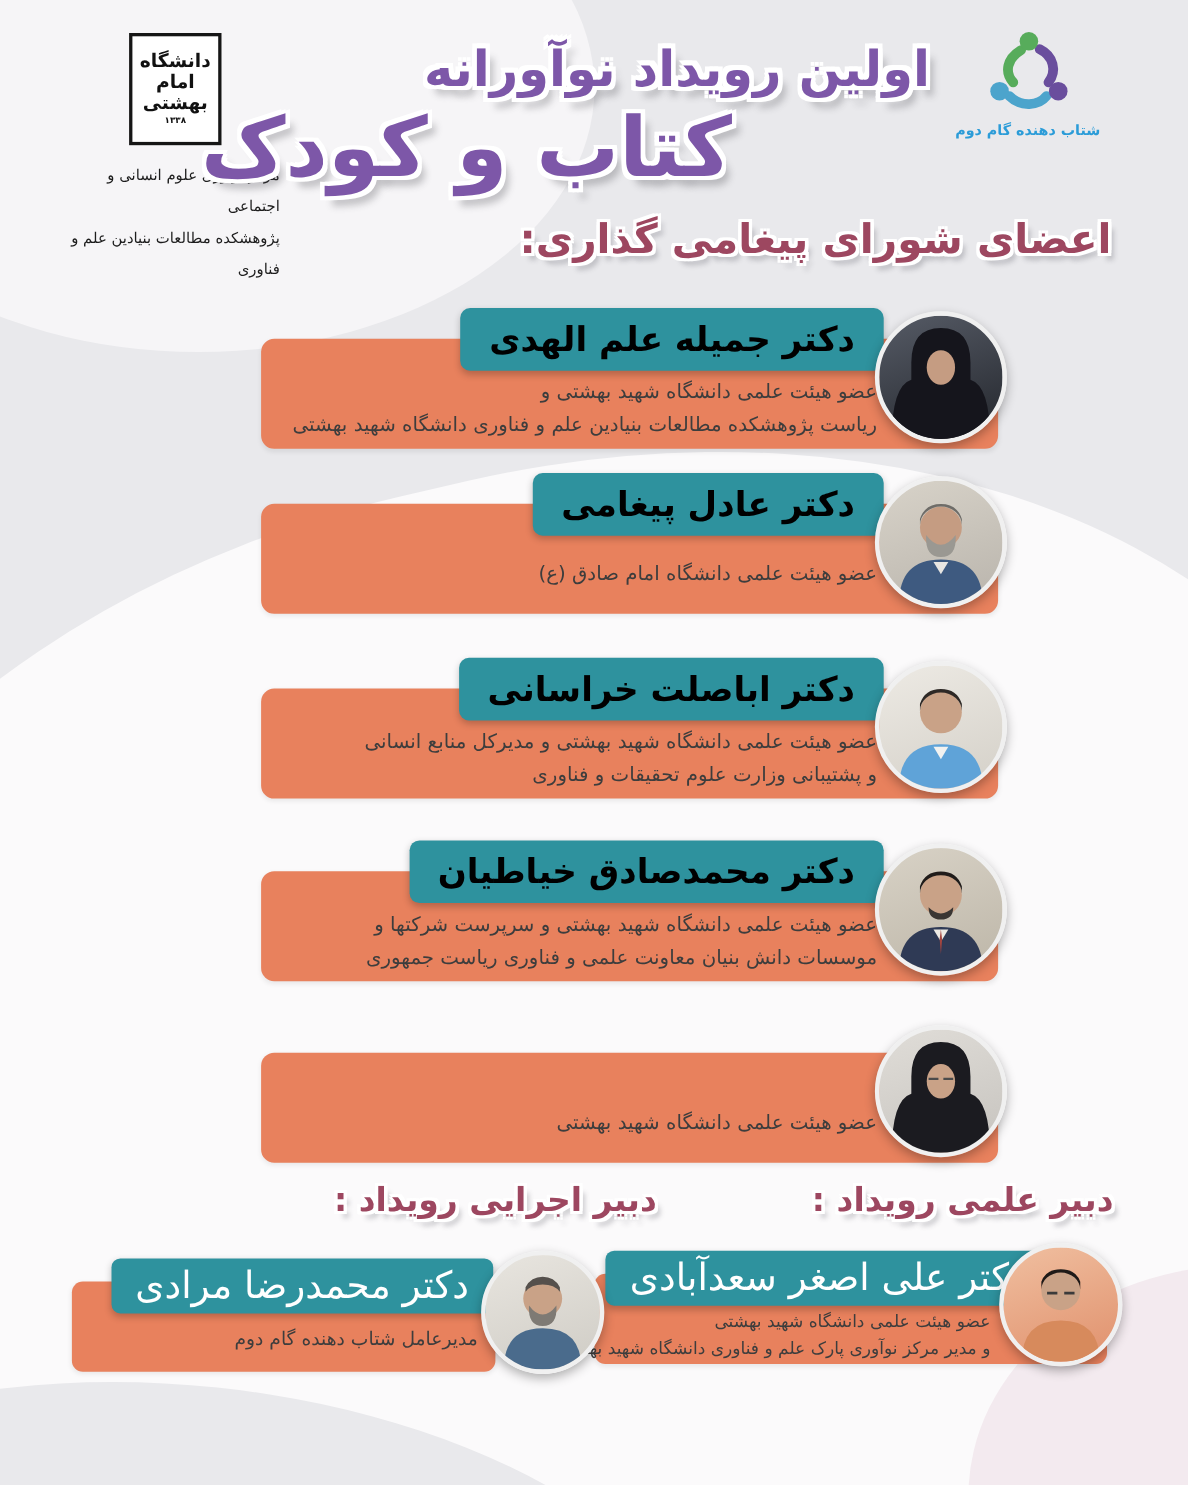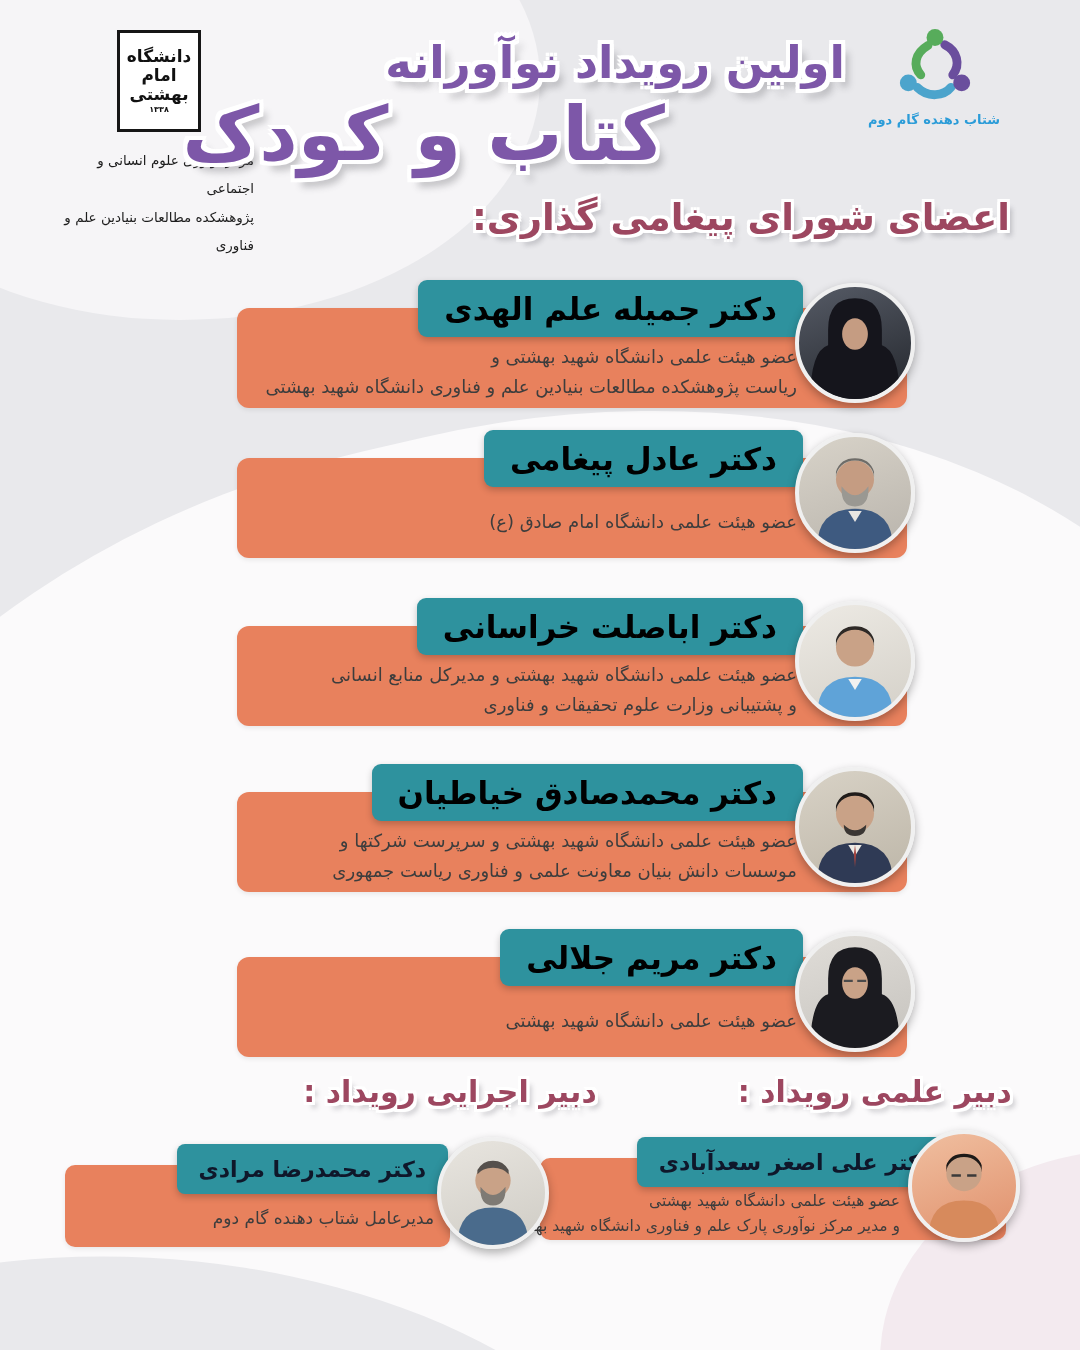--- a/index.html
+++ b/index.html
@@ -82,21 +82,21 @@
   #exec-card{left:65px;top:1135px;width:485px;height:122px;}
   .scard .orange{position:absolute;top:30px;height:82px;background:var(--orange);border-radius:10px;
                 box-shadow:0 2px 5px rgba(0,0,0,.08);}
   #sci-card .orange{left:0;right:6px;}
   #exec-card .orange{left:0;right:100px;}
   .scard .nameplate{position:absolute;top:9px;height:50px;background:var(--teal);border-radius:8px;
                 display:flex;align-items:center;padding:0 22px;white-space:nowrap;
                 box-shadow:0 3px 7px rgba(0,0,0,.22);}
   #sci-card .nameplate{right:58px;}
   #exec-card .nameplate{right:102px;}
-  .scard .nameplate span{font-size:22px;font-weight:bold;color:#0f172a;}
+  .scard .nameplate span{font-size:34px;font-weight:normal;color:#ffffff;}
   .scard .desc{position:absolute;display:flex;flex-direction:column;justify-content:center;align-items:flex-start;
                 text-align:right;color:var(--ink);font-size:15.5px;line-height:25px;}
   #sci-card .desc{right:112px;left:4px;top:60px;height:52px;}
   #exec-card .desc{right:116px;left:4px;top:56px;height:54px;font-size:17px;}
   .scard .photo{width:112px;height:112px;top:2px;}
   #sci-card .photo{right:-8px;}
   #exec-card .photo{right:1px;}
 </style>
 </head>
 <body>
@@ -221,23 +221,20 @@
           </svg>
       </div>
     </div>
 
     <div class="card" style="top:929px">
       <div class="orange"></div>
       <div class="desc">
         <div class="desc-line">عضو هیئت علمی دانشگاه شهید بهشتی</div>
 
       </div>
-      <div class="nameplate">
-        <span>دکتر مریم جلالی</span>
-      </div>
       <div class="photo av5">
         <svg viewBox="0 0 100 100">
             <path d="M50 10 q-24 0 -24 28 l0 14 q-16 5 -16 50 l80 0 q0 -45 -16 -50 l0 -14 q0 -28 -24 -28 z" fill="#1B1B20"></path>
             <ellipse cx="50" cy="42" rx="11.5" ry="14" fill="#C9A287"></ellipse>
             <path d="M40 40 l8 0 m4 0 l8 0" stroke="#4B4B4B" stroke-width="2" fill="none"></path>
           </svg>
       </div>
     </div>
 
     <div id="exec-heading" class="sec-heading outlined-sm">دبیر اجرایی رویداد :</div>

